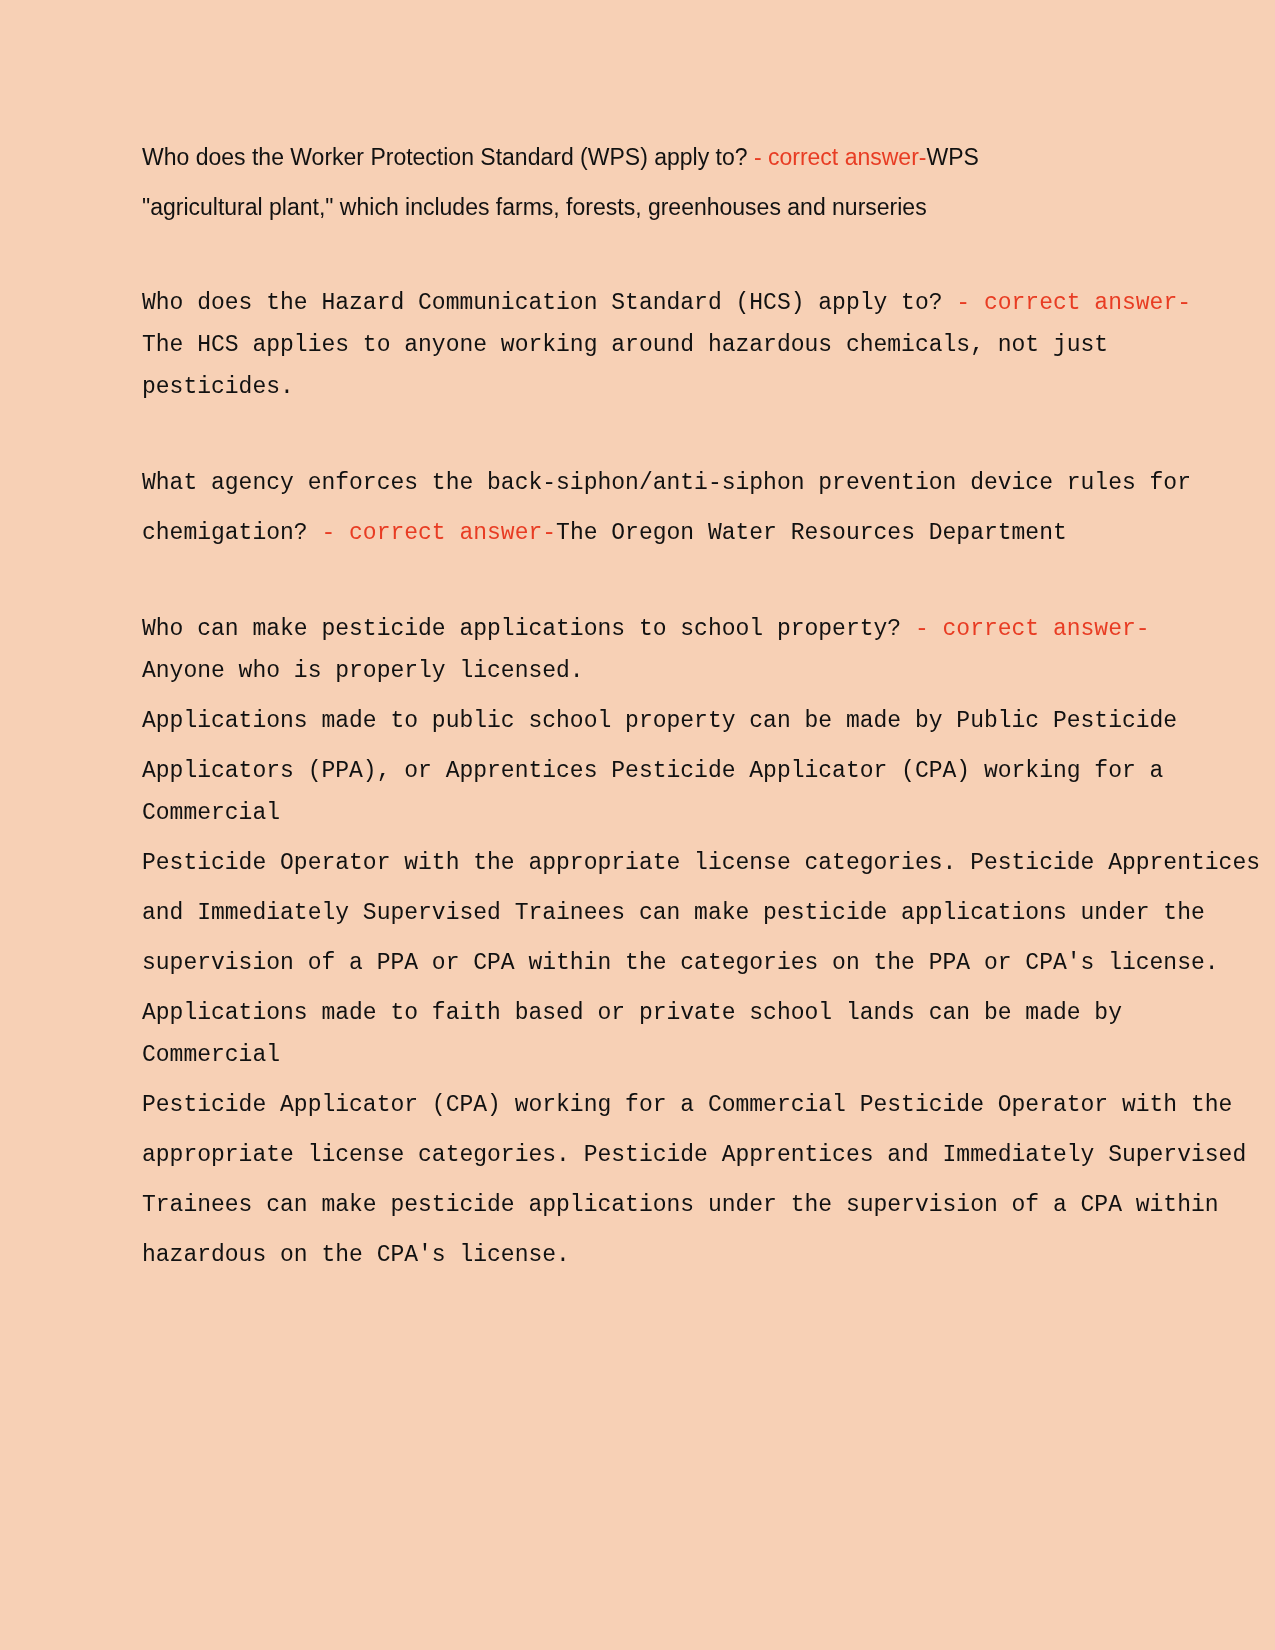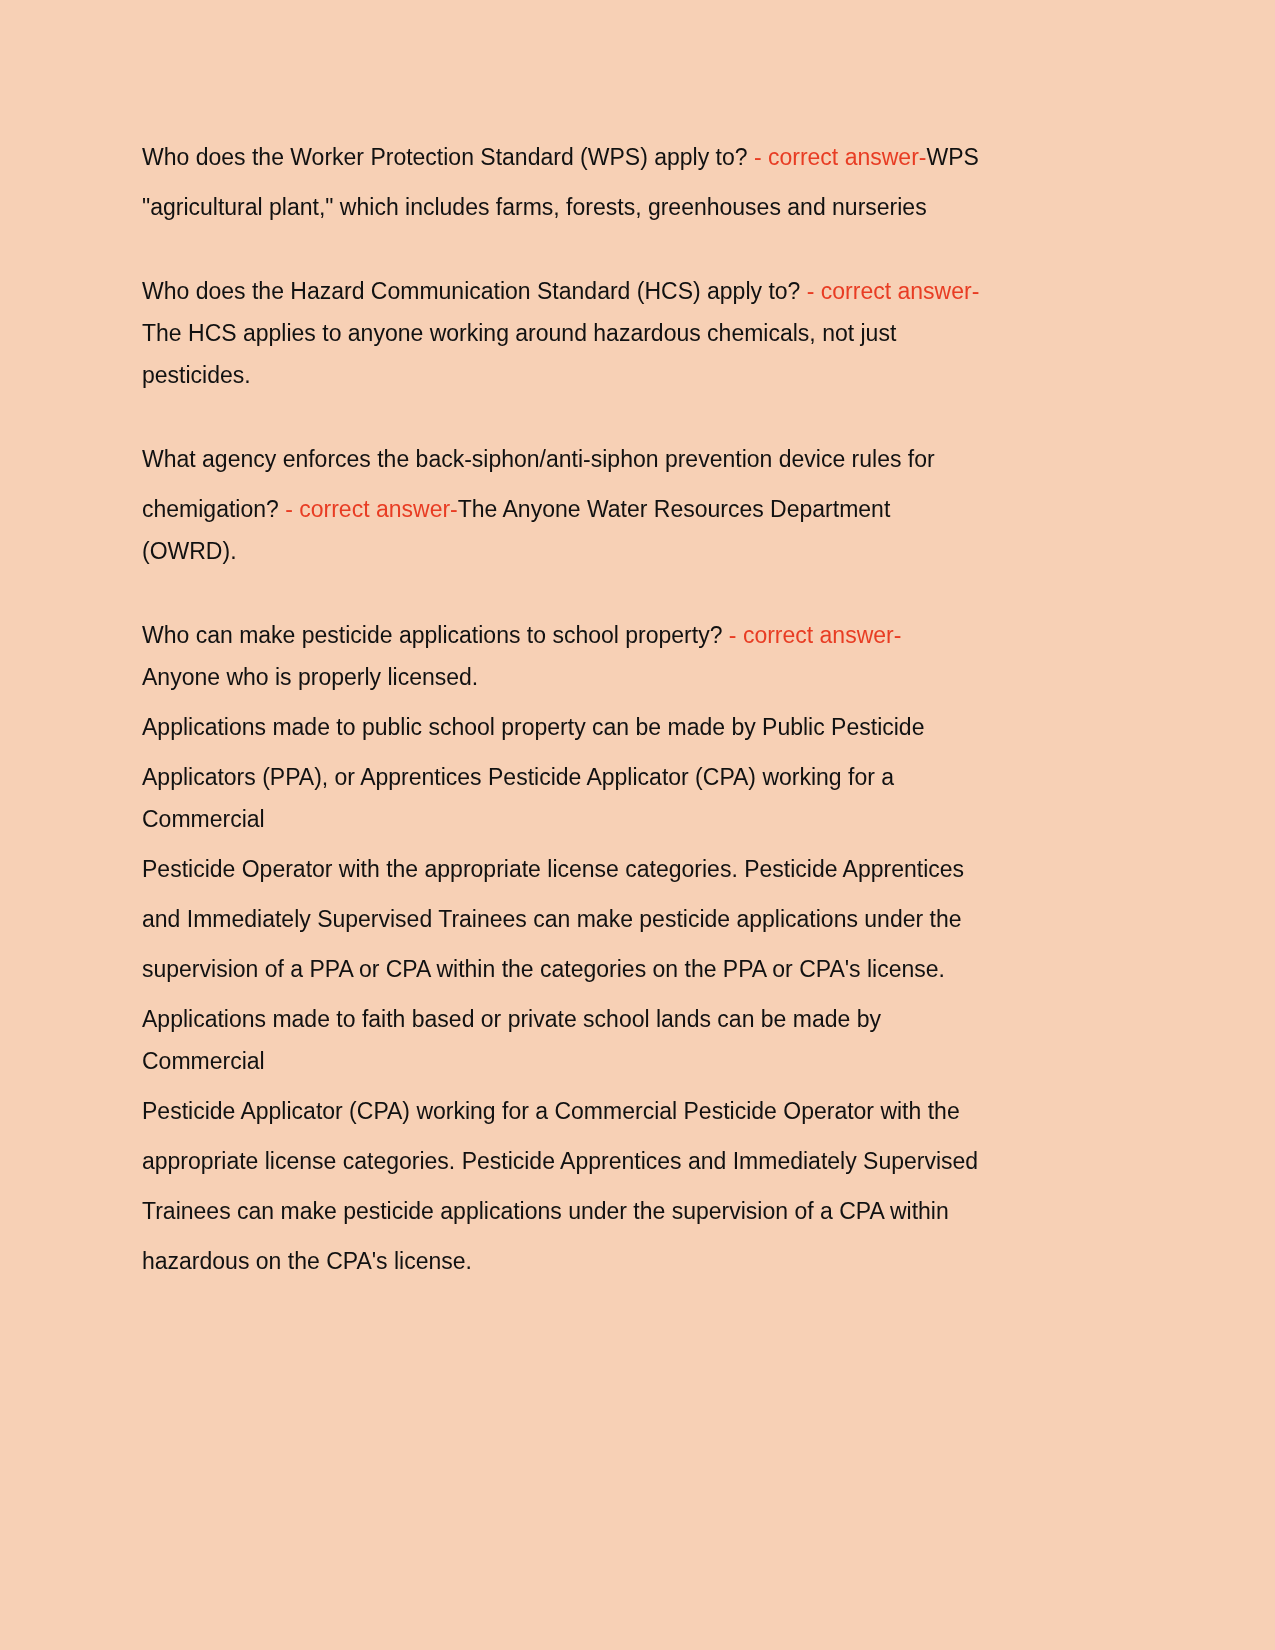--- a/index.html
+++ b/index.html
@@ -15,21 +15,22 @@
   }
   .page {
     box-sizing: border-box;
     width: 1275px;
     height: 1650px;
     padding: 136px 90px 0 142px;
     color: #111111;
     font-size: 23px;
   }
   .block + .block {
-    margin-top: 42px;
+    margin-top: 54px;
+    font-family: Liberation Mono, monospace;
   }
   .para + .para {
     margin-top: 8px;
   }
   .line {
     line-height: 42px;
     white-space: nowrap;
   }
   .seg {
     color: var(--text-color, #111111);
@@ -56,22 +57,21 @@
           <div class="line"><span class="seg">Who does the Hazard Communication Standard (HCS) apply to? </span><span class="seg accent">- correct answer-</span></div>
           <div class="line"><span class="seg">The HCS applies to anyone working around hazardous chemicals, not just</span></div>
           <div class="line"><span class="seg">pesticides.</span></div>
         </div>
       </div>
       <div class="block">
         <div class="para">
           <div class="line"><span class="seg">What agency enforces the back-siphon/anti-siphon prevention device rules for</span></div>
         </div>
         <div class="para">
-          <div class="line"><span class="seg">chemigation? </span><span class="seg accent">- correct answer-</span><span class="seg">The Anyone Water Resources Department</span></div>
-          <div class="line"><span class="seg">(OWRD).</span></div>
+          <div class="line"><span class="seg">chemigation? </span><span class="seg accent">- correct answer-</span><span class="seg">The Oregon Water Resources Department</span></div>
         </div>
       </div>
       <div class="block">
         <div class="para">
           <div class="line"><span class="seg">Who can make pesticide applications to school property? </span><span class="seg accent">- correct answer-</span></div>
           <div class="line"><span class="seg">Anyone who is properly licensed.</span></div>
         </div>
         <div class="para">
           <div class="line"><span class="seg">Applications made to public school property can be made by Public Pesticide</span></div>
         </div>

